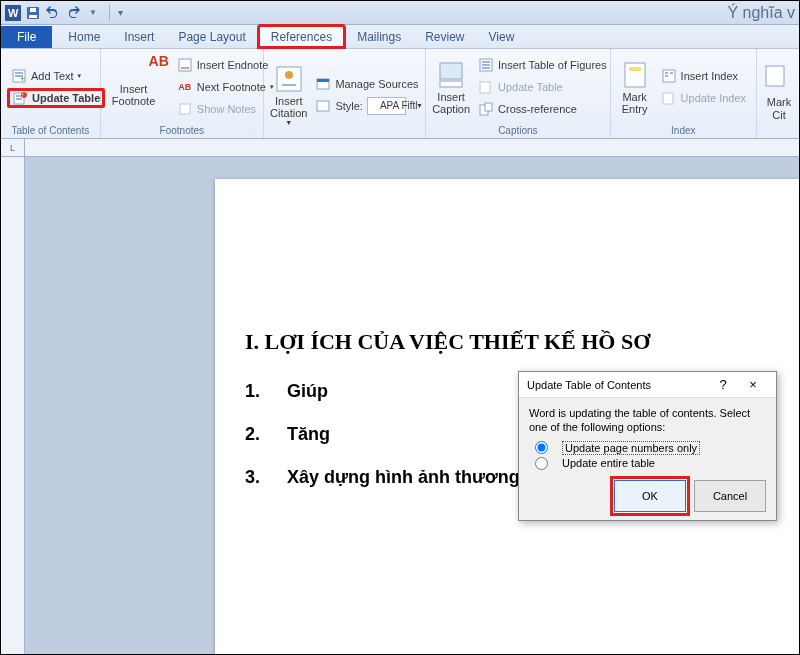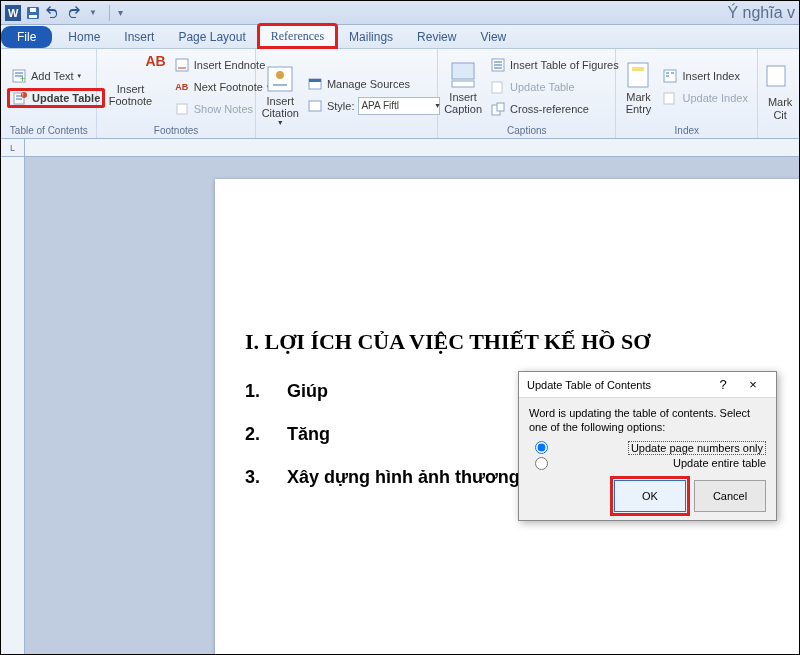--- a/index.html
+++ b/index.html
@@ -7,57 +7,57 @@
 
 
 .titlebar { height: 24px; background: linear-gradient(#dce6f4,#cfdcef); display: flex; align-items: center; padding: 0 4px; font-size: 11px; color: #3b3b3b; border-bottom: 1px solid #9fb4d0; }
 .titlebar .qat { display: flex; align-items: center; gap: 4px; }
 .titlebar .qat .ic { width: 16px; height: 16px; display: inline-flex; align-items: center; justify-content: center; }
 .titlebar .win-title { margin-left: auto; font-size: 16px; color: #5a6f8f; text-align: center; }
 
 
 .tabs { height: 24px; background: linear-gradient(#e9f0fa,#dfe9f6); display: flex; align-items: flex-end; font-size: 12px; color: #3b5a8b; border-bottom: 1px solid #b7c8de; }
 .tab { padding: 4px 12px 4px 12px; cursor: pointer; position: relative; }
-.tab.file { background: #1e5bb6; color: #fff; padding: 4px 16px; margin-right: 4px; border-radius: 9px; }
+.tab.file { background: #1e5bb6; color: #fff; padding: 4px 16px; margin-right: 4px; }
 .tab.active { background: #f5f8fc; border: 1px solid #b7c8de; border-bottom: none; border-top-left-radius: 3px; border-top-right-radius: 3px; color: #3b5a8b; }
-.tab.active.highlight { outline: 3px solid #e02020; outline-offset: -2px; font-family: Liberation Serif, serif; }
+.tab.active.highlight { outline: 3px solid #e02020; outline-offset: -2px; }
 
 
 .ribbon { height: 90px; background: linear-gradient(#f5f8fc,#e7eef9); border-bottom: 1px solid #9fb4d0; display: flex; font-size: 11px; color: #3b3b3b; }
 .group { border-right: 1px solid #cdd9ea; padding: 2px 6px 0 6px; display: flex; flex-direction: column; min-width: 0; }
 .group-body { flex: 1; display: flex; align-items: center; gap: 4px; }
 .group-label { text-align: center; font-size: 10px; color: #5a6f8f; padding: 2px 0 2px 0; white-space: nowrap; }
 .big-btn { display: flex; flex-direction: column; align-items: center; justify-content: center; width: 54px; height: 66px; text-align: center; line-height: 1.1; font-size: 11px; cursor: pointer; }
 .big-btn .ic { width: 32px; height: 32px; }
 .small-col { display: flex; flex-direction: column; gap: 2px; }
 .small-btn { display: flex; align-items: center; gap: 4px; height: 20px; padding: 0 4px; white-space: nowrap; cursor: pointer; font-size: 11px; }
 .small-btn .ic { width: 16px; height: 16px; display: inline-flex; align-items: center; justify-content: center; }
 .small-btn.disabled { color: #9ba7b8; }
 .highlight-red { border: 3px solid #e02020; padding: 0 2px; border-radius: 2px; }
-.style-select { border: 1px solid #a9bcd6; background: #fff; height: 18px; width: 82px; font-size: 10px; padding-left: 2px; display: inline-flex; align-items: center; }
+.style-select { border: 1px solid #a9bcd6; background: #fff; height: 18px; width: 39px; font-size: 10px; padding-left: 12px; display: inline-flex; align-items: center; }
 
 
 .workarea { position: absolute; top: 138px; left: 0; right: 0; bottom: 0; background: #c0cde0; }
 .hruler { position: absolute; top: 0; left: 24px; right: 0; height: 18px; background: #eef3fa; border-bottom: 1px solid #9fb4d0; }
 .vruler { position: absolute; top: 18px; left: 0; width: 24px; bottom: 0; background: #eef3fa; border-right: 1px solid #9fb4d0; }
 .corner { position: absolute; top: 0; left: 0; width: 24px; height: 18px; background: #eef3fa; border-right: 1px solid #9fb4d0; border-bottom: 1px solid #9fb4d0; font-size: 9px; display: flex; align-items: center; justify-content: center; color: #5a6f8f; }
 .docview { position: absolute; top: 18px; left: 24px; right: 0; bottom: 0; overflow: hidden; }
 .page { position: absolute; top: 22px; left: 190px; width: 700px; min-height: 700px; background: #fff; box-shadow: 0 1px 4px rgba(0,0,0,0.3); padding: 150px 30px 30px 30px; }
 .page h1 { font-family: "Times New Roman", serif; font-size: 22px; font-weight: bold; margin-bottom: 26px; }
 .page .toc-line { font-family: "Times New Roman", serif; font-size: 18px; font-weight: bold; display: flex; margin-bottom: 22px; white-space: nowrap; }
 .page .toc-line .num { width: 42px; }
 
 
 .dialog { position: absolute; top: 370px; left: 517px; width: 259px; background: #f0f0f0; border: 1px solid #888; box-shadow: 2px 2px 8px rgba(0,0,0,0.3); font-size: 11px; font-family: "Segoe UI"; }
 .dialog .dtitle { height: 26px; display: flex; align-items: center; padding: 0 8px; background: #fff; border-bottom: 1px solid #ddd; }
 .dialog .dtitle .spacer { flex: 1; }
 .dialog .dtitle .dico { width: 30px; text-align: center; cursor: pointer; font-size: 13px; }
 .dialog .dbody { padding: 8px 10px; }
 .dialog .dmsg { margin-bottom: 6px; line-height: 1.3; }
-.dialog .opt { display: flex; align-items: center; gap: 14px; margin: 2px 0 2px 6px; justify-content: space-between; }
+.dialog .opt { display: flex; align-items: center; gap: 14px; margin: 2px 0 2px 6px; }
 .dialog .opt.sel span { border: 1px dotted #555; padding: 0 2px; }
 .dialog .dbtns { display: flex; justify-content: flex-end; gap: 8px; margin-top: 10px; }
 .dialog .dbtn { width: 72px; height: 32px; border: 1px solid #a0a0a0; background: #e8e8e8; font-size: 11px; cursor: pointer; display: flex; align-items: center; justify-content: center; }
 .dialog .dbtn.ok { border: 1px solid #2b6fc0; background: #eaf2fb; }
 .dialog .dbtn.ok.outline-red { outline: 3px solid #e02020; outline-offset: 1px; }
 
 svg { display: block; }
 </style>
 </head>
 <body>

